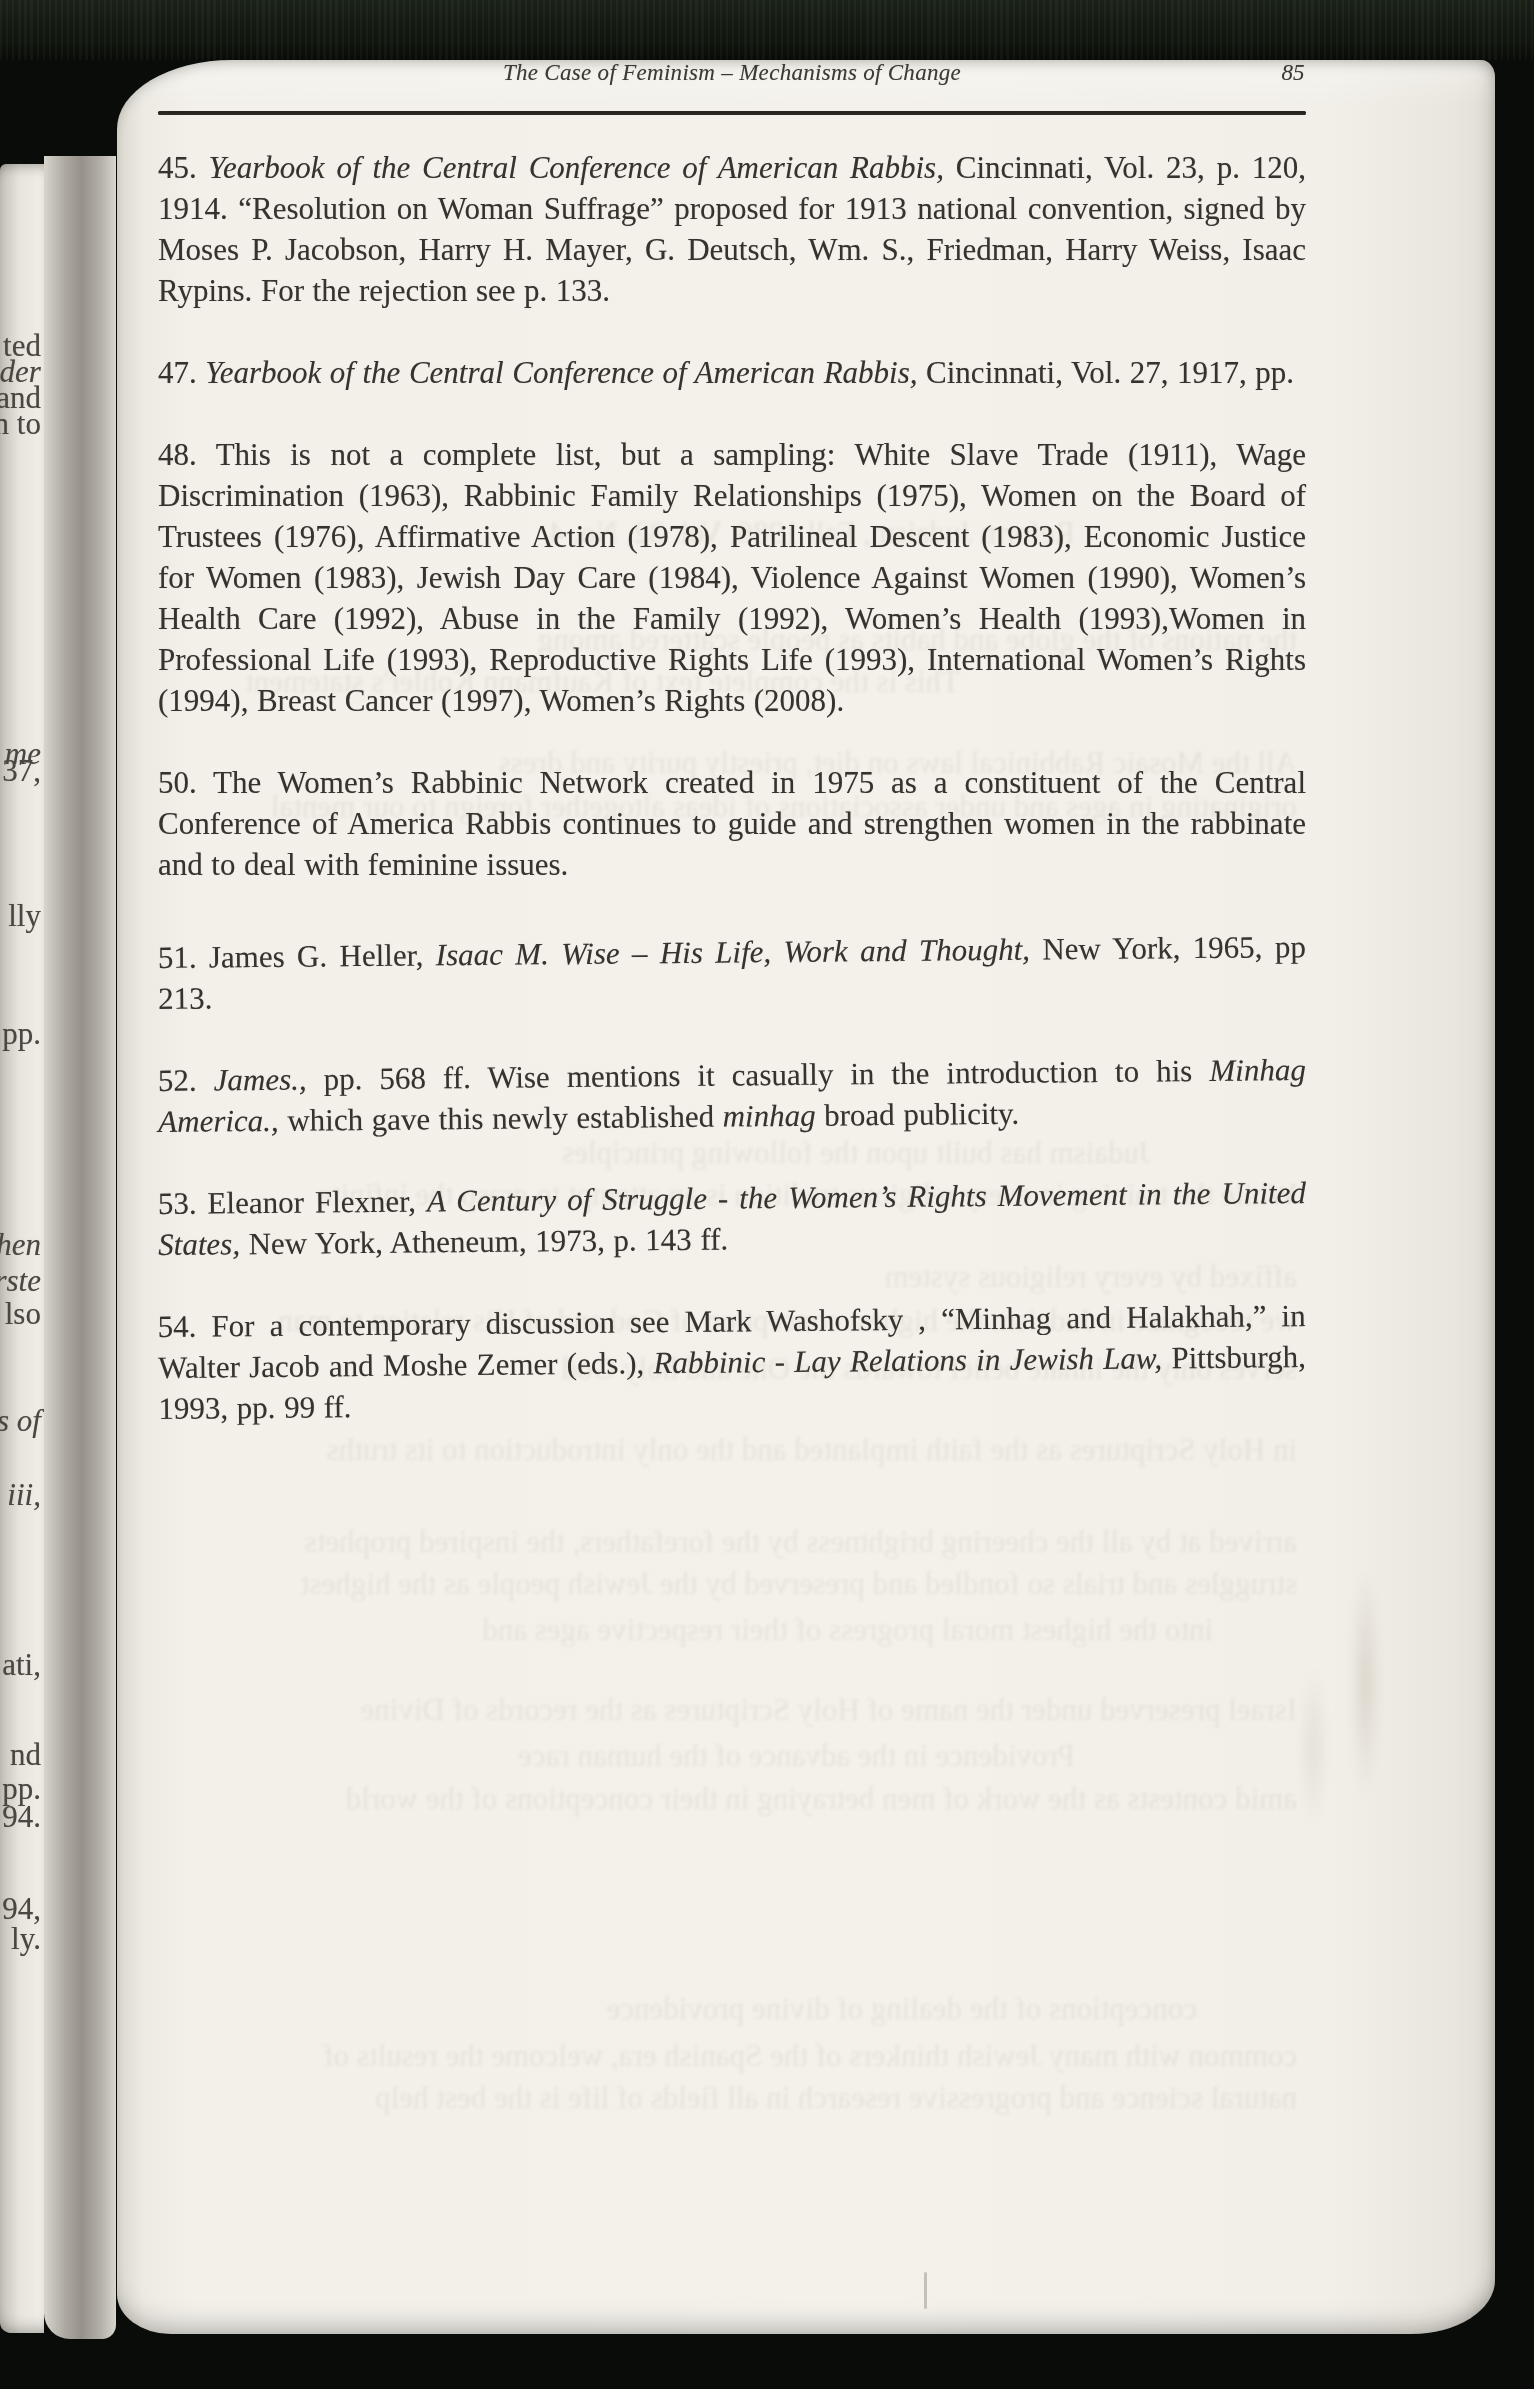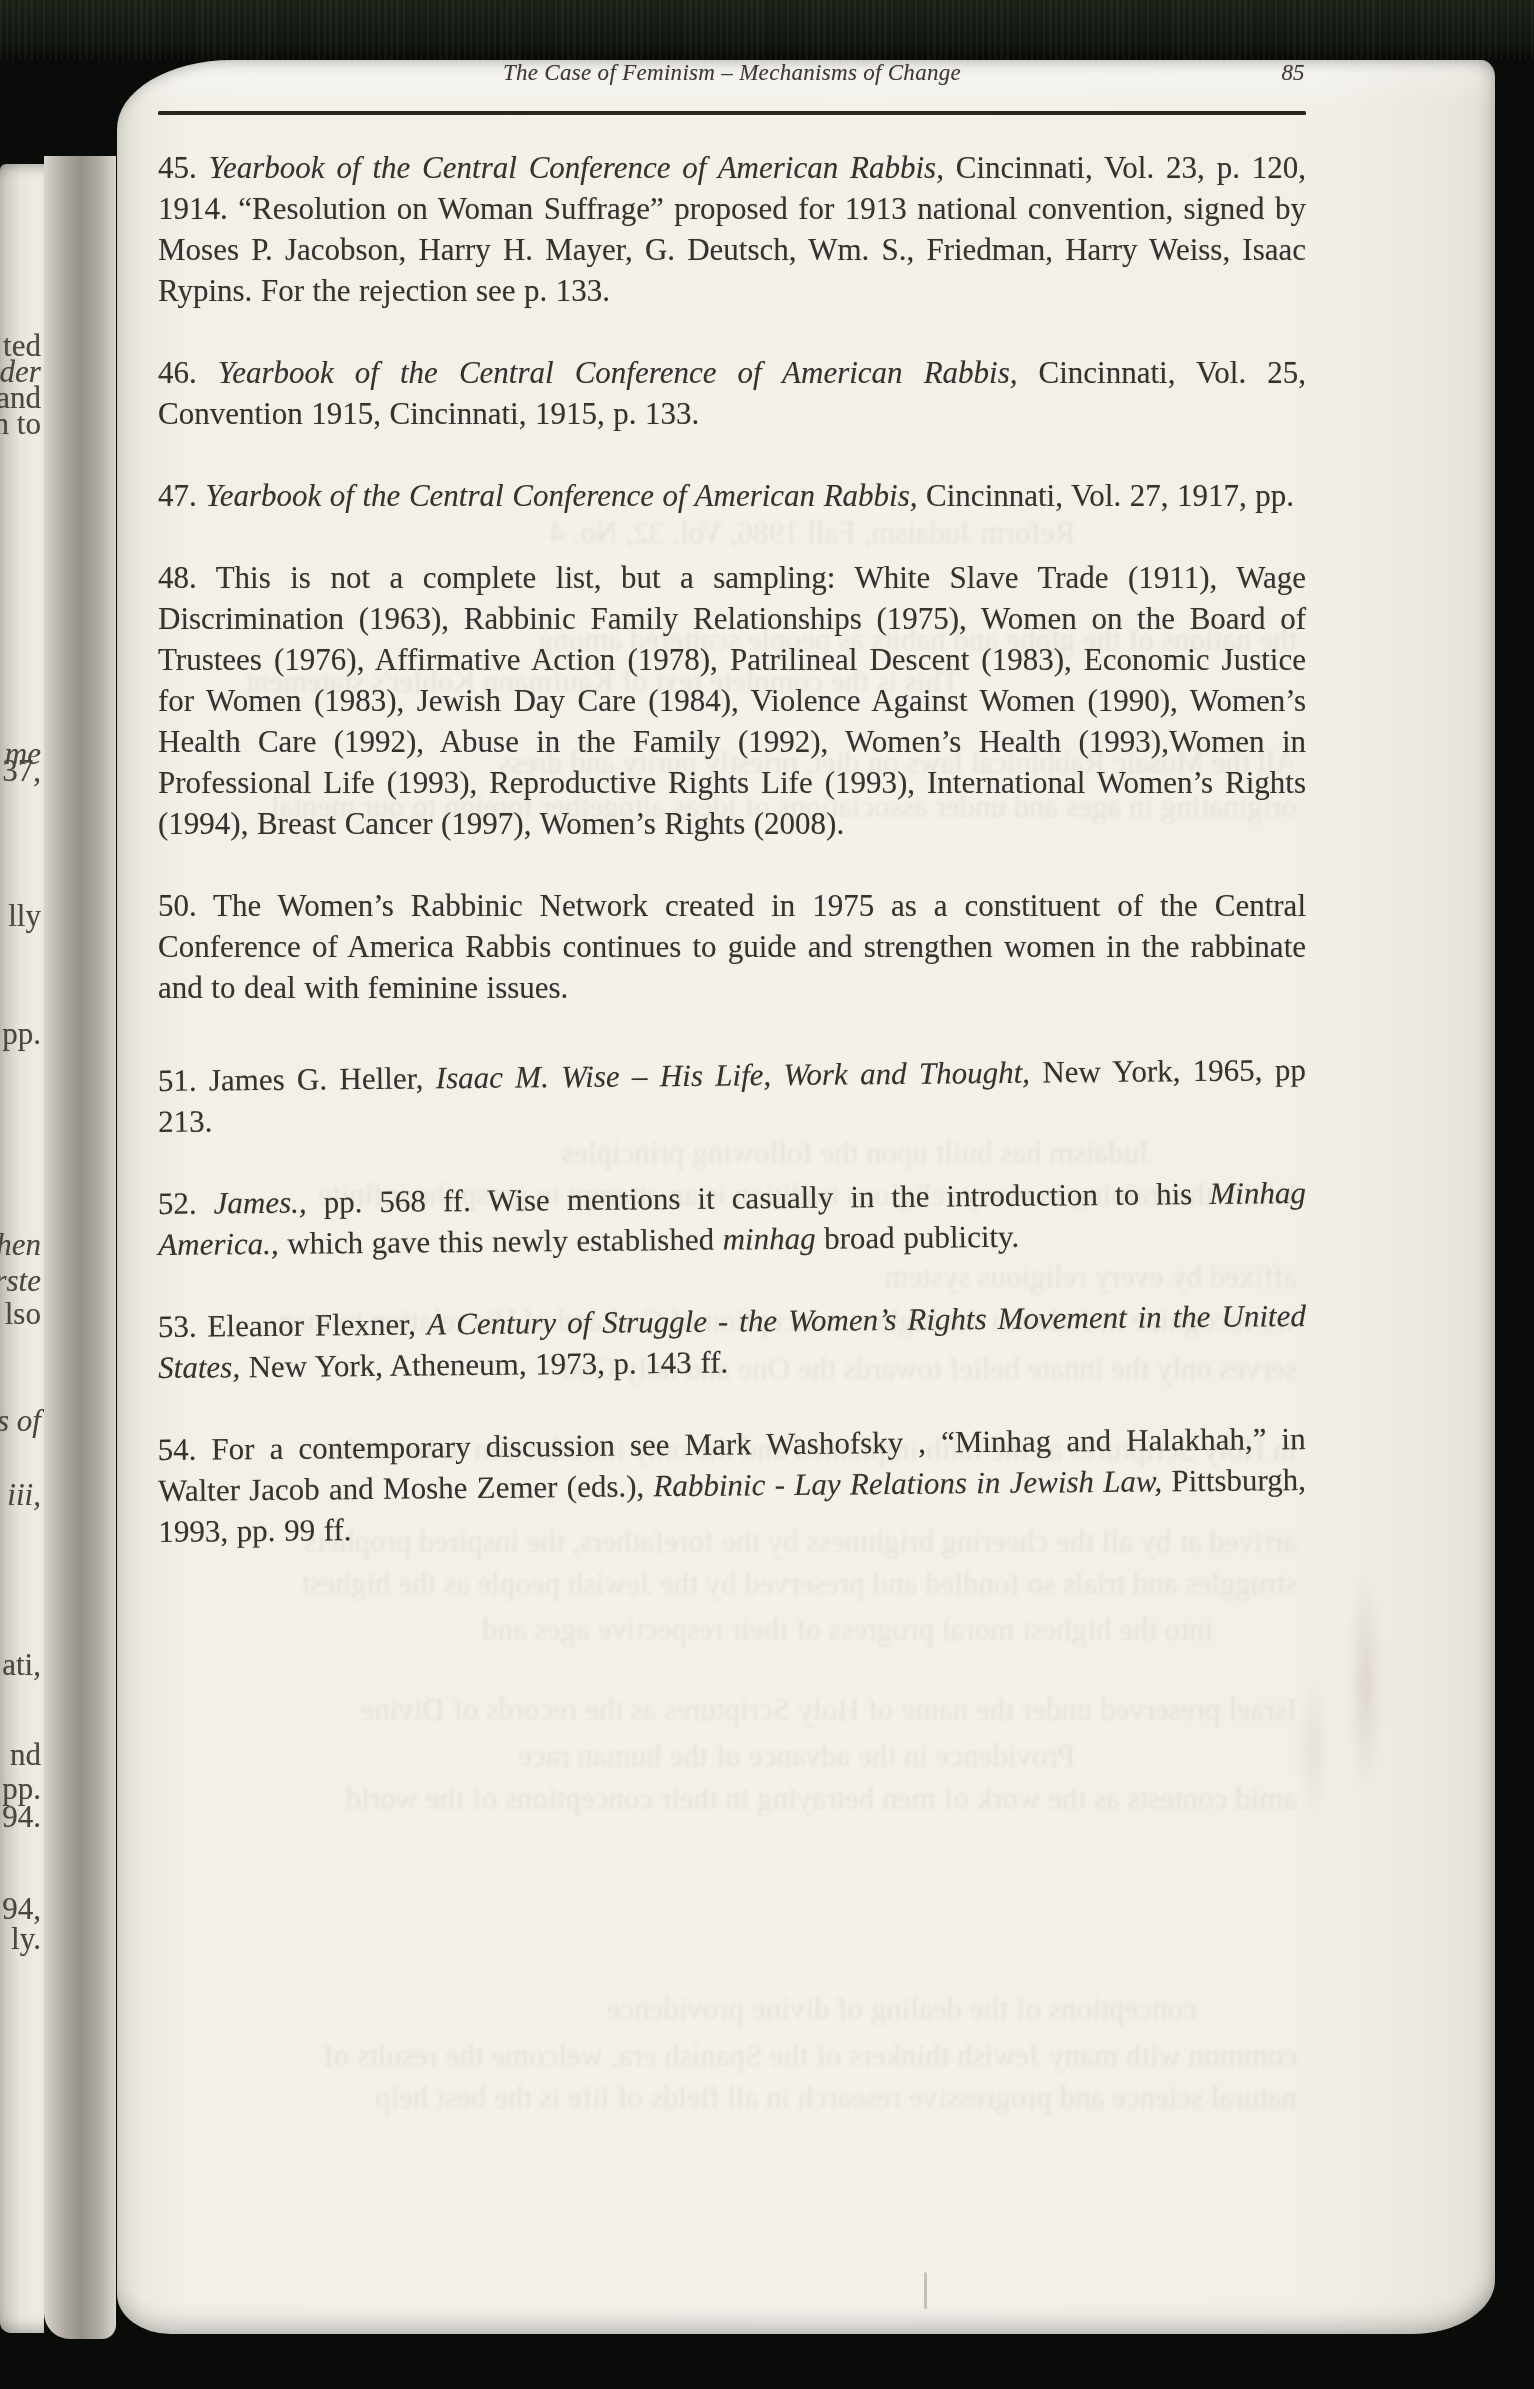--- a/index.html
+++ b/index.html
@@ -161,21 +161,20 @@
     <div class="artifact-line"></div>
 
     <div class="text-col">
       <div class="page-header">
         <span class="page-title">The Case of Feminism – Mechanisms of Change</span>
         <span class="page-num">85</span>
       </div>
       <div class="header-rule"></div>
       <div class="notes">
           <p class="note"><span>45. </span><span class="it">Yearbook of the Central Conference of American Rabbis,</span><span> Cincinnati, Vol. 23, p. 120, 1914. “Resolution on Woman Suffrage” proposed for 1913 national convention, signed by Moses P. Jacobson, Harry H. Mayer, G. Deutsch, Wm. S., Friedman, Harry Weiss, Isaac Rypins. For the rejection see p. 133.</span></p>
-          <p class="note"><span>46. </span><span class="it">Yearbook of the Central Conference of American Rabbis,</span><span> Cincinnati, Vol. 25, Convention 1915, Cincinnati, 1915, p. 133.</span></p>
           <p class="note"><span>47. </span><span class="it">Yearbook of the Central Conference of American Rabbis,</span><span> Cincinnati, Vol. 27, 1917, pp.</span></p>
           <p class="note"><span>48. This is not a complete list, but a sampling: White Slave Trade (1911), Wage Discrimination (1963), Rabbinic Family Relationships (1975), Women on the Board of Trustees (1976), Affirmative Action (1978), Patrilineal Descent (1983), Economic Justice for Women (1983), Jewish Day Care (1984), Violence Against Women (1990), Women’s Health Care (1992), Abuse in the Family (1992), Women’s Health (1993),Women in Professional Life (1993), Reproductive Rights Life (1993), International Women’s Rights (1994), Breast Cancer (1997), Women’s Rights (2008).</span></p>
           <p class="note"><span>50. The Women’s Rabbinic Network created in 1975 as a constituent of the Central Conference of America Rabbis continues to guide and strengthen women in the rabbinate and to deal with feminine issues.</span></p>
           <p class="note tilt"><span>51. James G. Heller, </span><span class="it">Isaac M. Wise – His Life, Work and Thought,</span><span> New York, 1965, pp 213.</span></p>
           <p class="note tilt"><span>52. </span><span class="it">James.,</span><span> pp. 568 ff. Wise mentions it casually in the introduction to his </span><span class="it">Minhag America.,</span><span> which gave this newly established </span><span class="it">minhag</span><span> broad publicity.</span></p>
           <p class="note tilt"><span>53. Eleanor Flexner, </span><span class="it">A Century of Struggle - the Women’s Rights Movement in the United States,</span><span> New York, Atheneum, 1973, p. 143 ff.</span></p>
           <p class="note tilt"><span>54. For a contemporary discussion see Mark Washofsky , “Minhag and Halakhah,” in Walter Jacob and Moshe Zemer (eds.), </span><span class="it">Rabbinic - Lay Relations in Jewish Law,</span><span> Pittsburgh, 1993, pp. 99 ff.</span></p>
         </div>
     </div>
 

